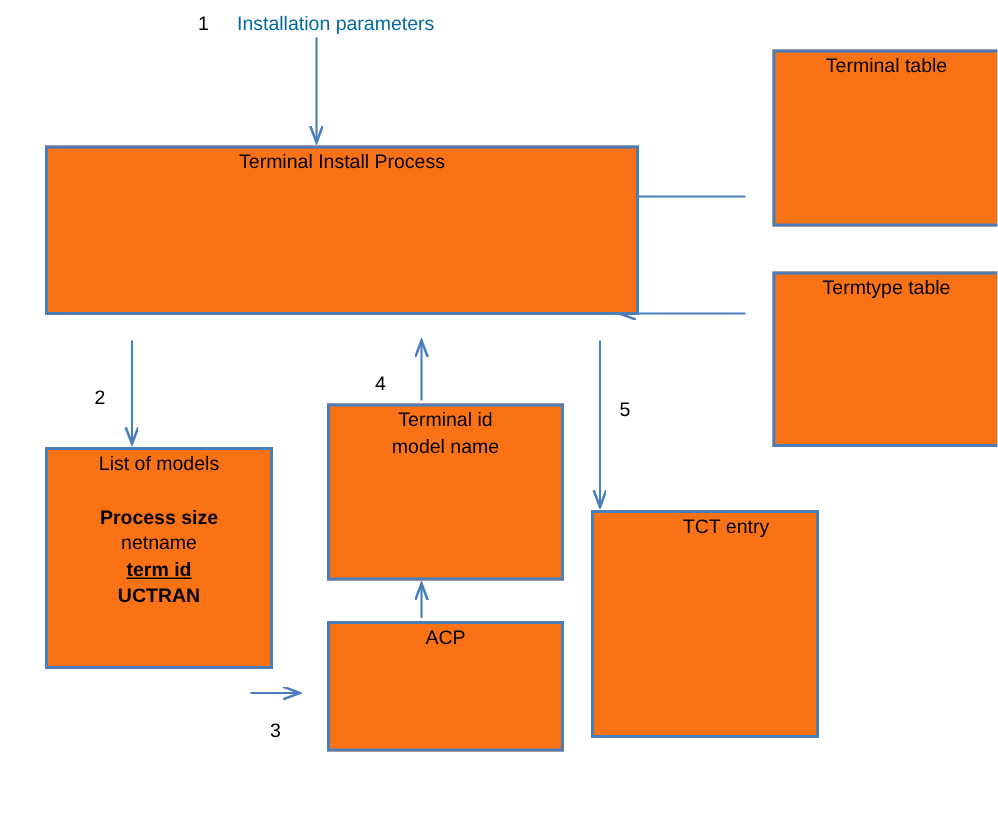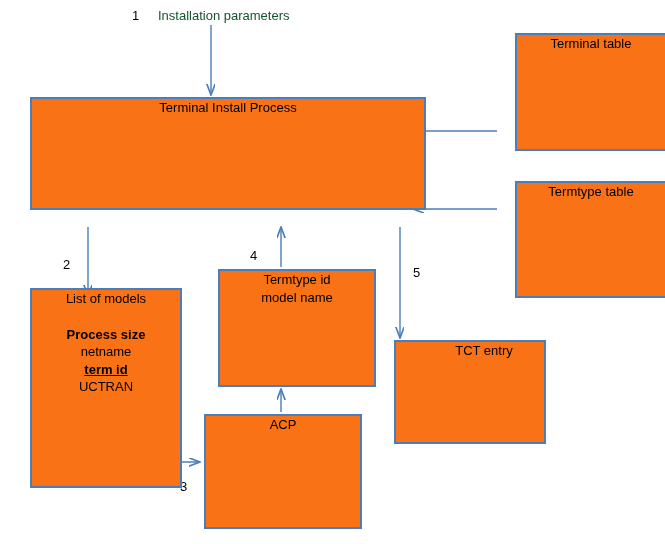--- a/index.html
+++ b/index.html
@@ -29,21 +29,21 @@
     line-height: 1.35;
     text-align: center;
     margin-left: 16px;
   }
   .box .line {
     display: block;
     white-space: pre;
   }
   .label {
     position: absolute;
-    color: #14532d;
+    color: #0369a1;
     font-size: 13px;
     white-space: pre;
   }
   .num {
     position: absolute;
     color: #000000;
     font-size: 13px;
     white-space: pre;
   }
   svg.arrows {
@@ -97,34 +97,34 @@
   </div>
 
   <div class="box" style="left:499px; top:33px; width:152px; height:118px;">
     <span class="line">Terminal table</span>
   </div>
 
   <div class="box" style="left:499px; top:181px; width:152px; height:117px;">
     <span class="line">Termtype table</span>
   </div>
 
-  <div class="box" style="left:14px; top:288px; width:152px; height:200px;">
+  <div class="box" style="left:14px; top:298px; width:152px; height:148px;">
     <span class="line" style="margin-bottom:18px;">List of models</span>
     <span class="line" style="font-weight:bold;">Process size</span>
     <span class="line" style="font-weight:normal;">netname</span>
     <span class="line" style="font-weight:bold;text-decoration:underline;">term id</span>
-    <span class="line" style="font-weight:normal;">UCTRAN</span>
+    <span class="line" style="font-weight:bold;">UCTRAN</span>
   </div>
 
   <div class="box" style="left:202px; top:269px; width:158px; height:118px;">
-    <span class="line">Termtype id</span>
+    <span class="line">Terminal id</span>
     <span class="line">model name</span>
   </div>
 
-  <div class="box" style="left:188px; top:414px; width:158px; height:115px;">
+  <div class="box" style="left:202px; top:414px; width:158px; height:87px;">
     <span class="line">ACP</span>
   </div>
 
-  <div class="box" style="left:378px; top:340px; width:152px; height:104px;padding-left:28px;">
+  <div class="box" style="left:378px; top:340px; width:152px; height:152px;padding-left:28px;">
     <span class="line">TCT entry</span>
   </div>
 
 </div>
 
 </body></html>

